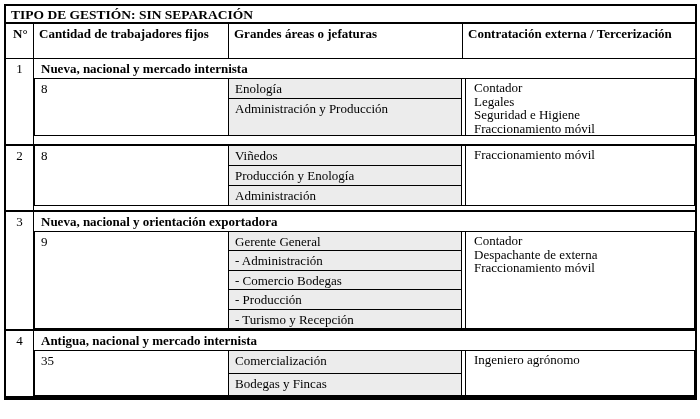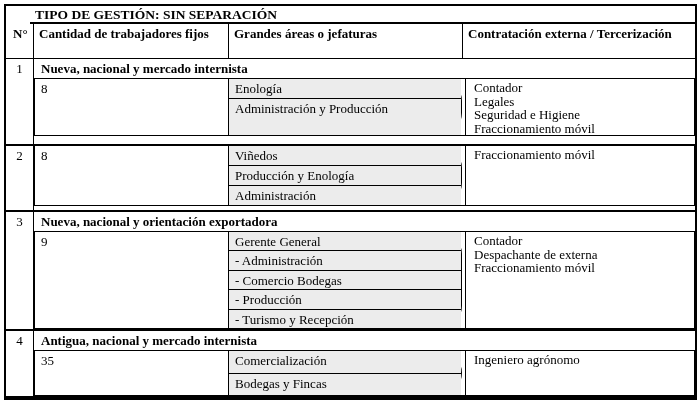--- a/index.html
+++ b/index.html
@@ -26,21 +26,20 @@
 
   .title-row {
     height: 18px;
     line-height: 17px;
     padding: 0 5px;
     font-weight: bold;
     font-size: 13.5px;
     border-bottom: 2px solid var(--border, #000);
     white-space: nowrap;
     overflow: hidden;
-    margin-left: 24px;
   }
 
   .header-row {
     display: flex;
     height: 35px;
     border-bottom: 1px solid var(--border, #000);
     font-weight: bold;
     font-size: 13px;
     line-height: 15px;
   }
@@ -91,21 +90,20 @@
     border-right: 1px solid var(--border, #000);
     font-size: 13px;
     padding: 2px 6px;
   }
 
   .areas-col {
     width: 233px;
     display: flex;
     flex-direction: column;
     border-right: 1px solid var(--border, #000);
-    border-radius: 22px;
   }
   .area-cell {
     flex: 1;
     background: var(--cell-gray, #ececec);
     border-bottom: 1px solid var(--border, #000);
     font-size: 13px;
     line-height: 15px;
     padding: 2px 6px;
     white-space: nowrap;
     overflow: hidden;

